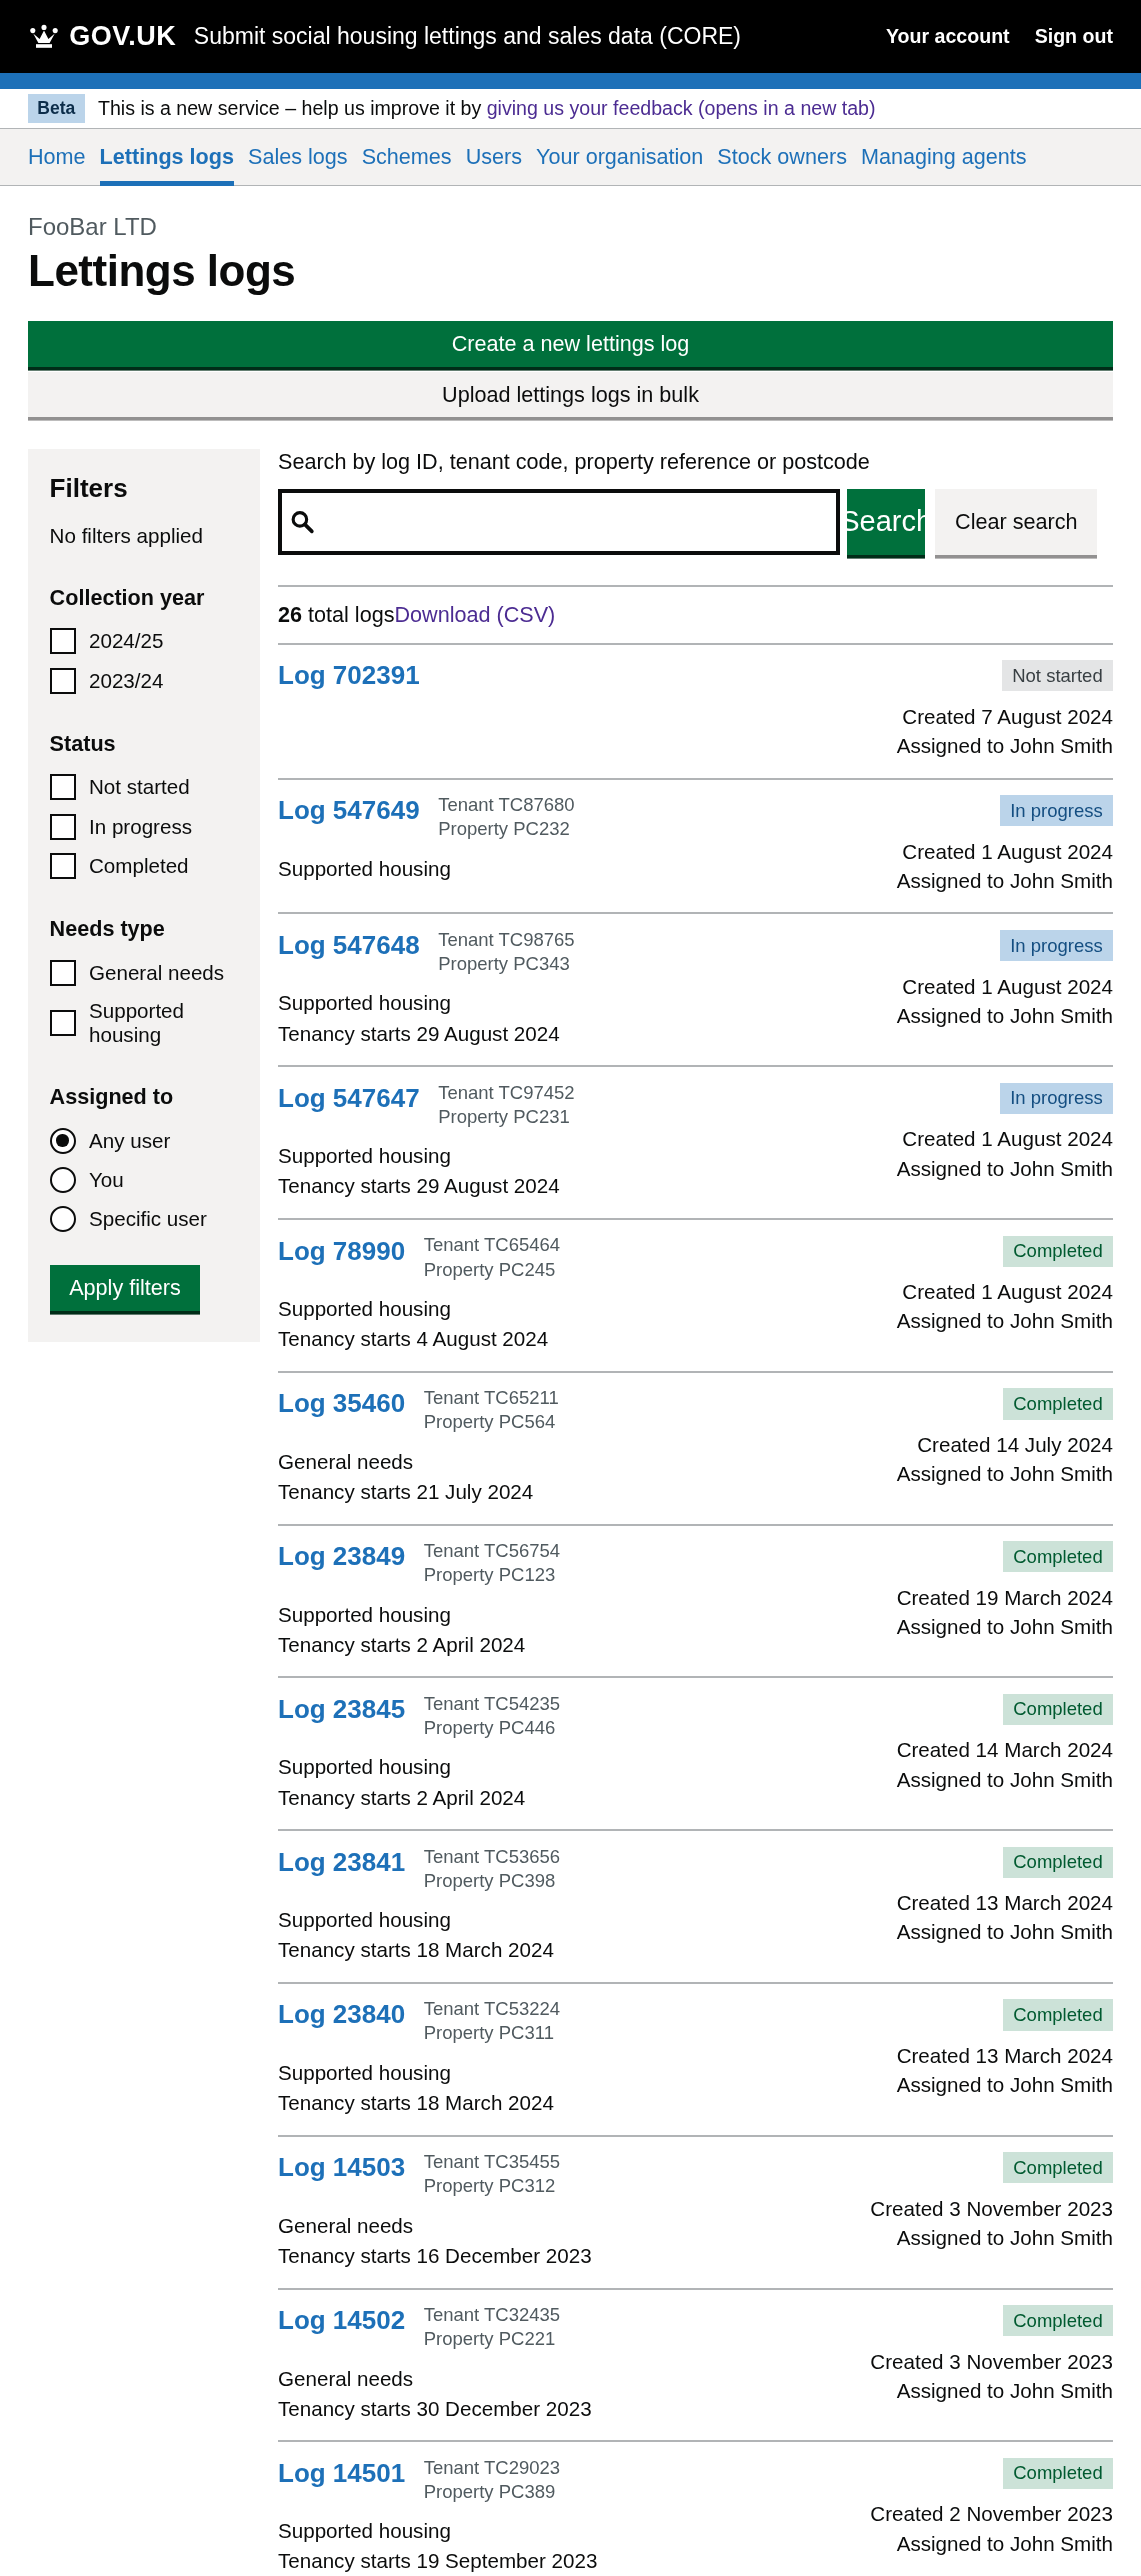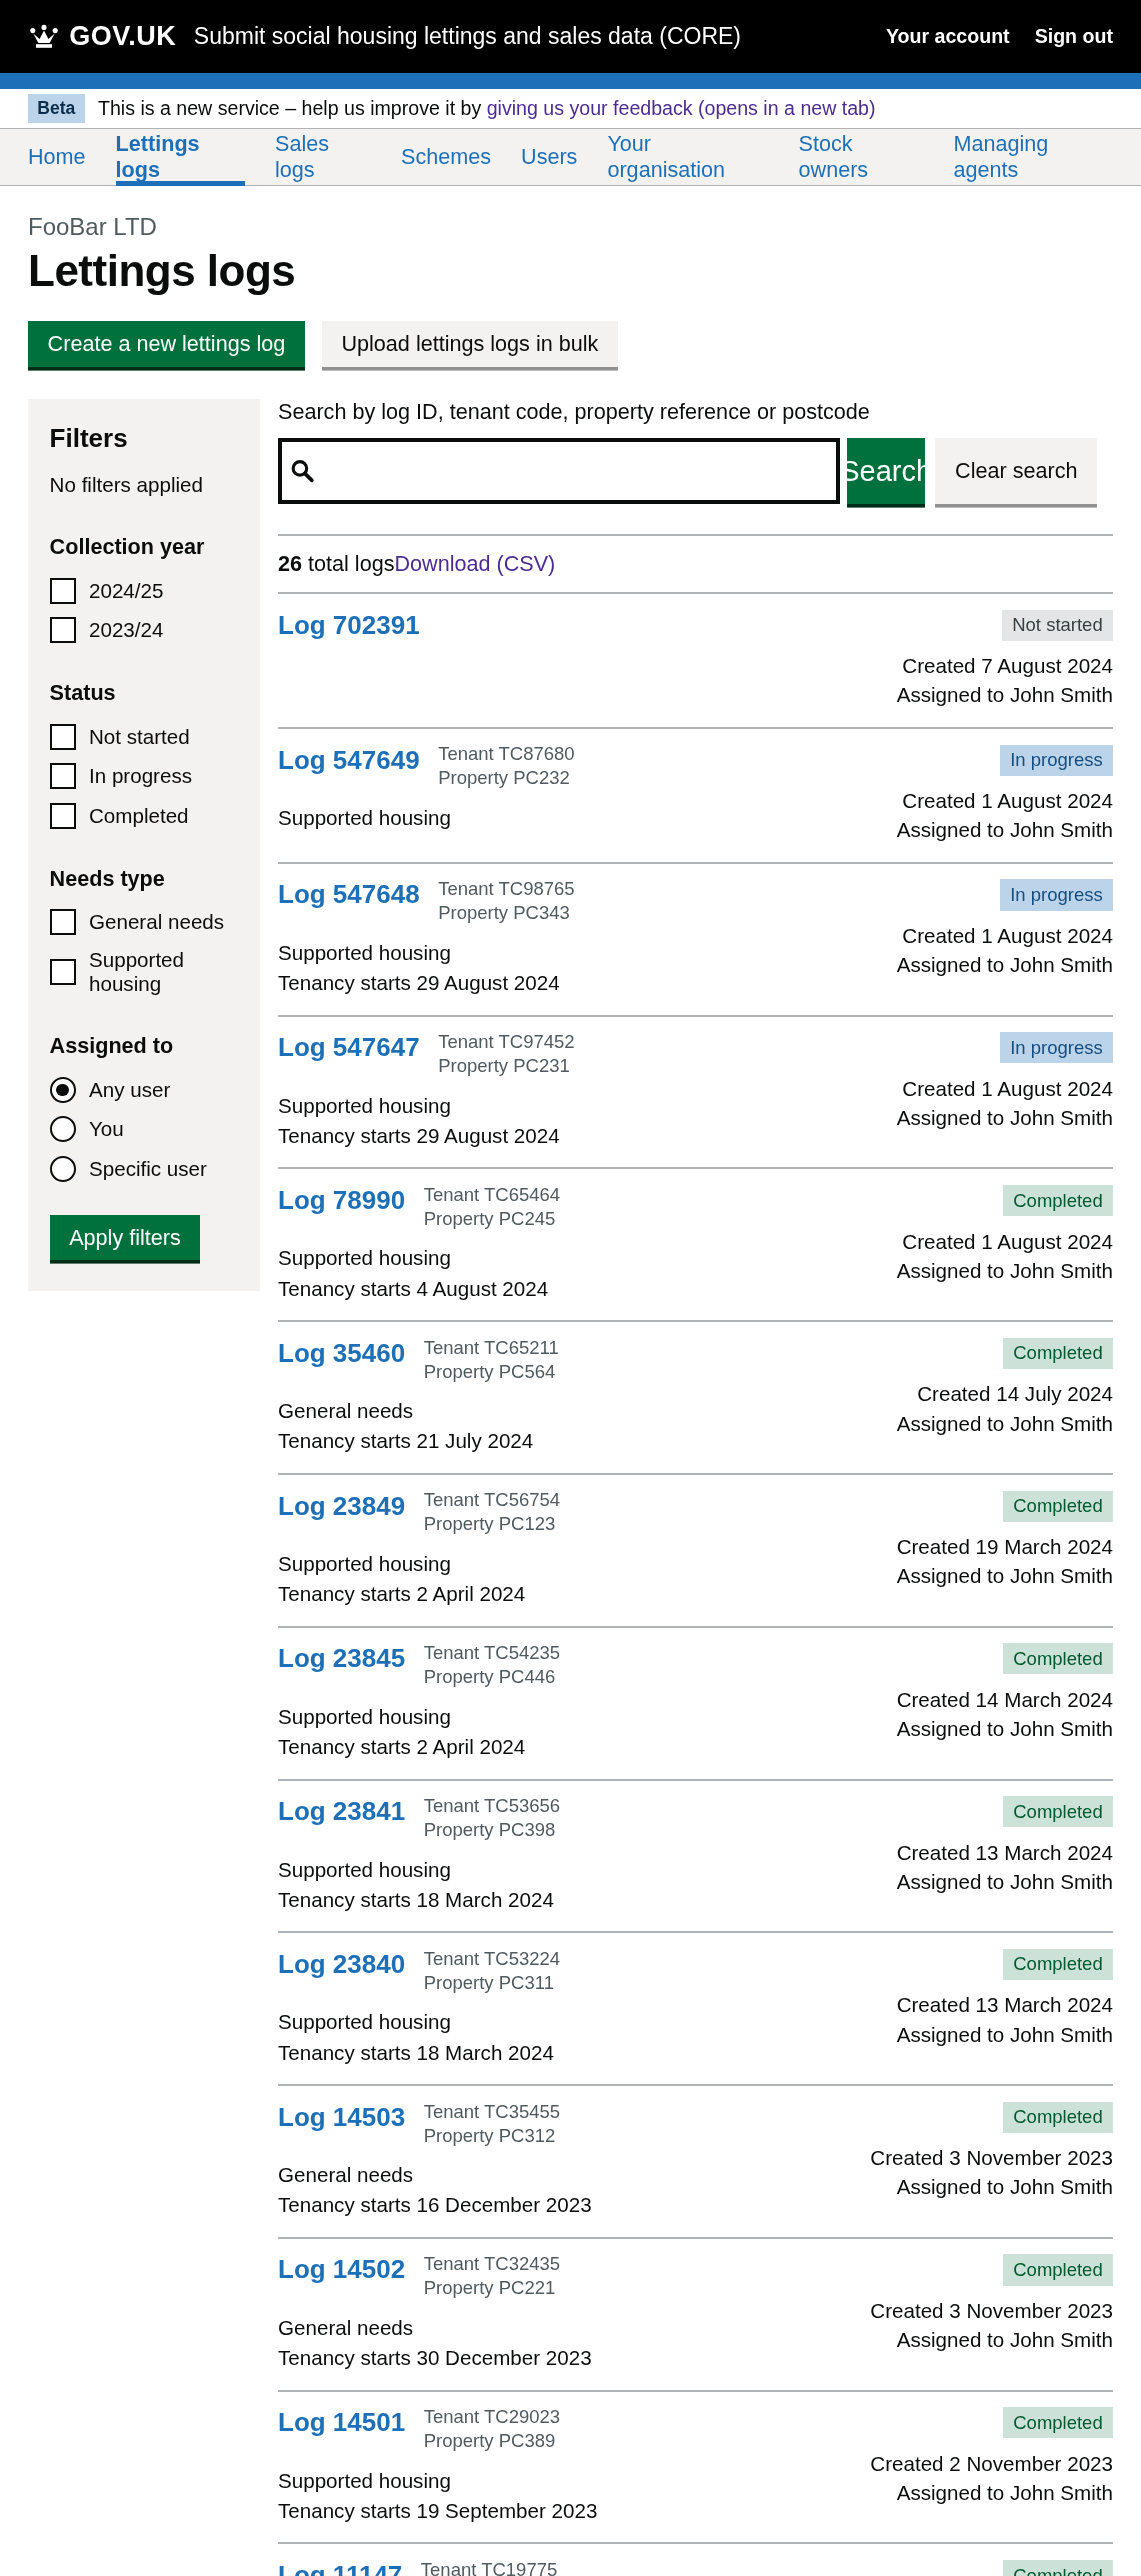--- a/index.html
+++ b/index.html
@@ -22,30 +22,30 @@
   .header-link { color:#fff; font-size:19.6px; text-decoration:none; font-weight:bold; }
   .blue-strip { height:16px; background:#1d70b8; }
 
   
   .phase-banner { padding:8.2px 28px; border-bottom:0.5px solid #b1b4b6; display:flex; align-items:center; gap:13.4px; height:40px; }
   .phase-tag { background:#bbd4ea; color:#0c2d4a; font-size:17.5px; font-weight:bold; padding:3.6px 9.3px; }
   .phase-text { font-size:19.6px; }
   .phase-text a { color:#4c2c92; }
 
   
-  .primary-nav { background:#f3f2f1; border-bottom:0.5px solid #b1b4b6; padding:0 28px; height:57px; display:flex; align-items:center; gap:30px; }
+  .primary-nav { background:#f3f2f1; border-bottom:0.5px solid #b1b4b6; padding:0 28px; height:57px; display:flex; align-items:center; gap:14px; }
   .nav-item { position:relative; color:#1d70b8; font-size:21.6px; text-decoration:none; height:57px; display:flex; align-items:center; }
   .nav-item.active { font-weight:bold; }
   .nav-item.active::after { content:""; position:absolute; left:0; right:0; bottom:-0.5px; height:5.2px; background:#1d70b8; }
 
   
   .page-wrap { padding:0 28px; }
   .caption { margin-top:27px; font-size:24px; color:#505a5f; }
   h1.page-title { margin-top:5.2px; font-size:44px; font-weight:bold; letter-spacing:-0.5px; }
-  .actions { margin-top:25px; display:flex; gap:17px; }
+  .actions { margin-top:25px; display:flex; gap:5px;flex-direction:column; }
   .btn { display:inline-flex; align-items:center; justify-content:center; font-size:21.6px; padding:9.8px 19.6px; border:none; cursor:pointer; font-family:inherit; }
   .btn-primary { background:#00703c; color:#fff; box-shadow:0 3.6px 0 #002d18; }
   .btn-secondary { background:#f3f2f1; color:#0b0c0c; box-shadow:0 3.6px 0 #929191; }
 
   
   .layout { display:flex; align-items:flex-start; margin-top:32px; gap:18px; }
 
   
   .filters { width:232px; background:#f3f2f1; padding:24px 21.6px 31px 21.6px; flex:none; }
   .filters-title { font-size:26px; font-weight:bold; }

